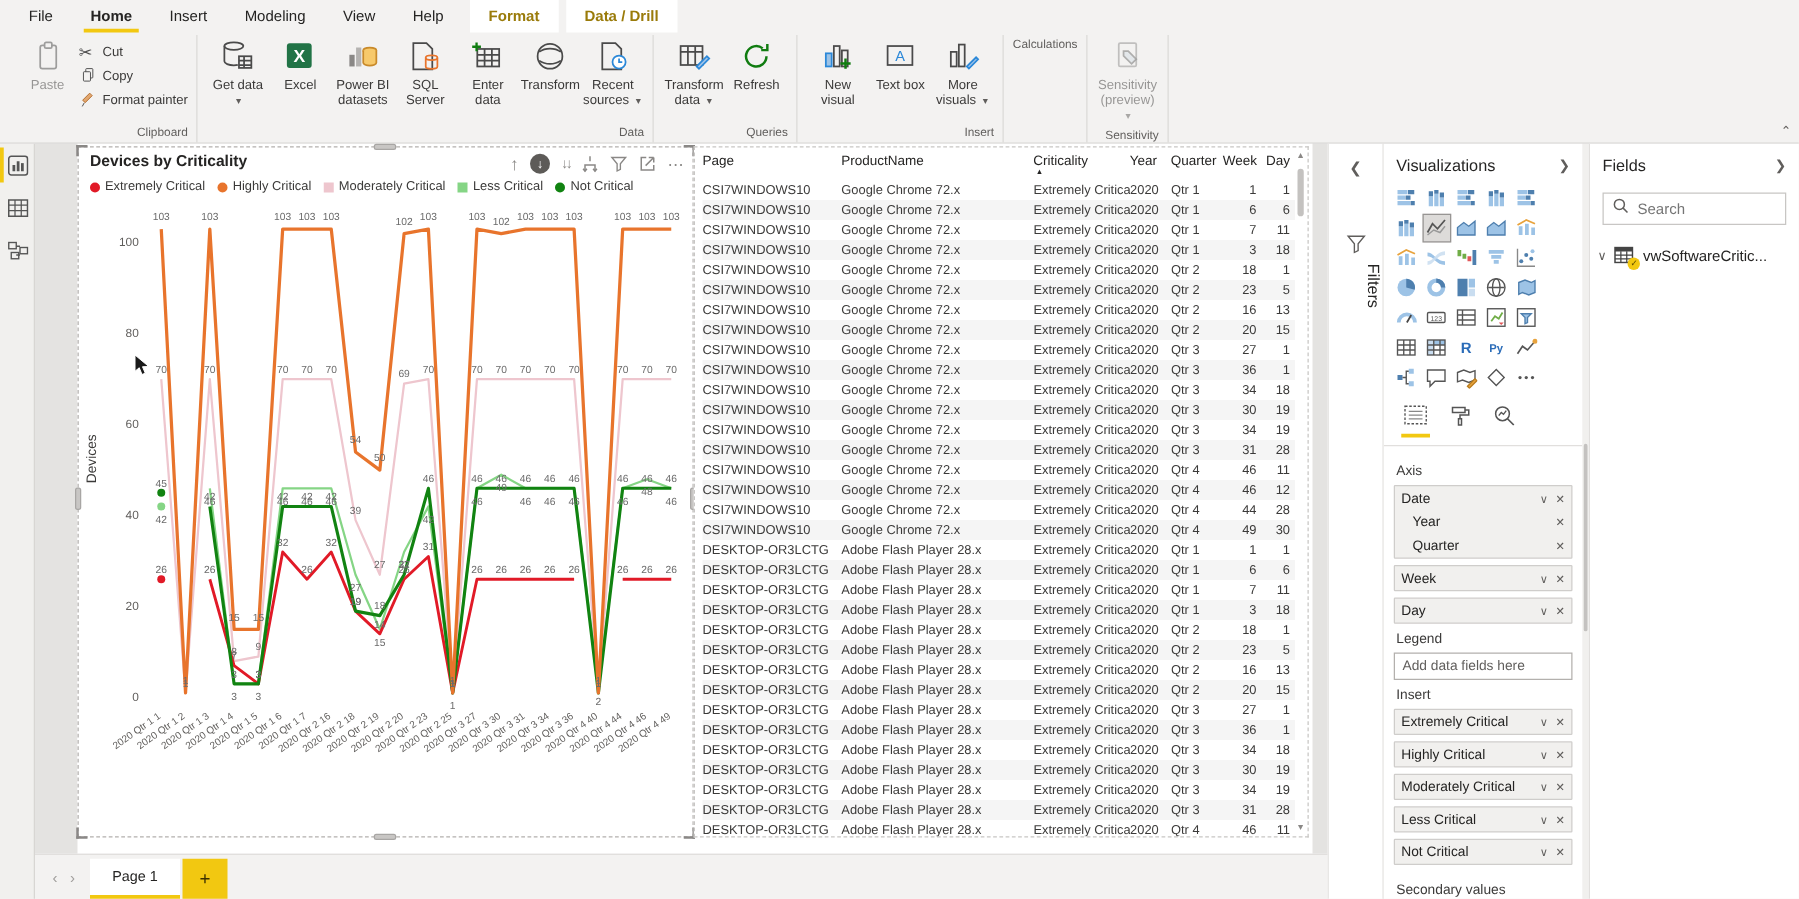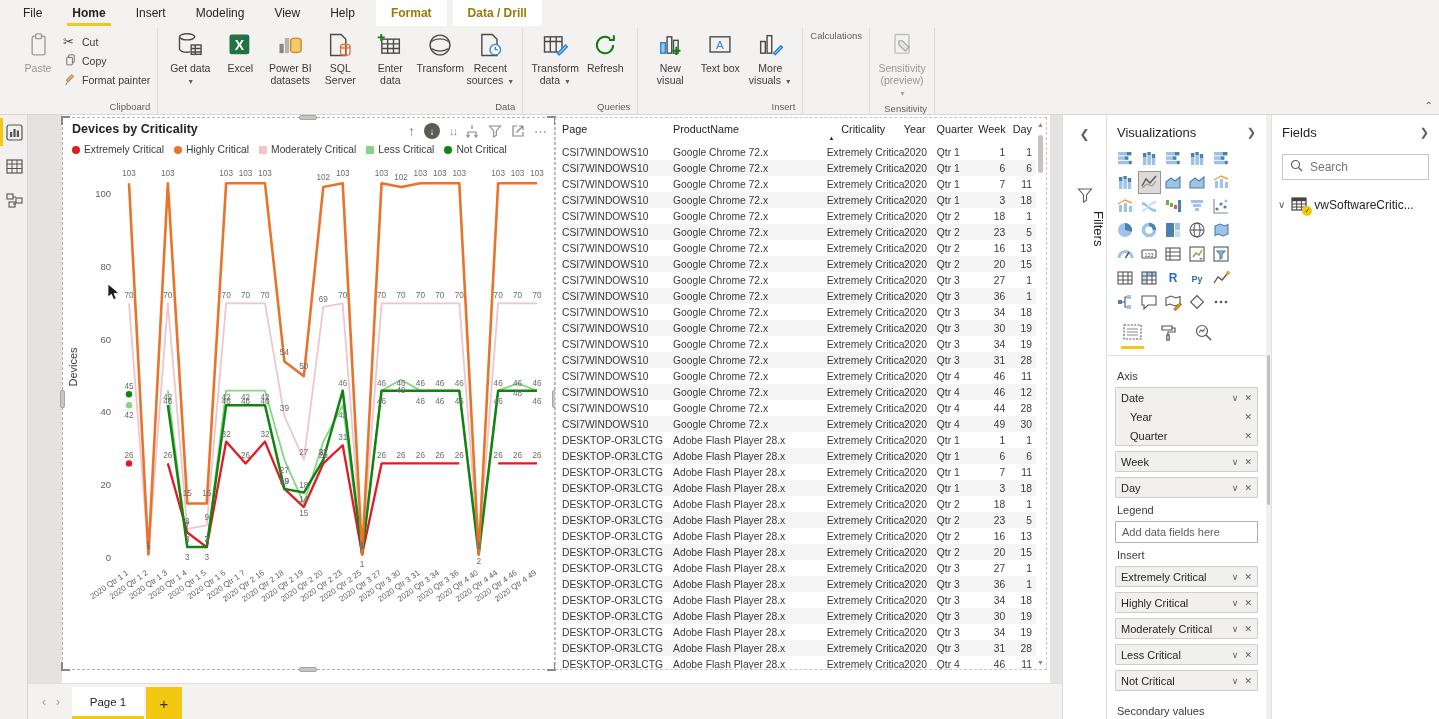--- a/index.html
+++ b/index.html
@@ -527,21 +527,21 @@
       <div class="handle" style="left:236px;bottom:-3px;width:18px;height:5px;"></div>
       <div class="handle" style="left:-3px;top:272px;width:5px;height:18px;"></div>
       <div class="handle" style="right:-3px;top:272px;width:5px;height:18px;"></div>
     </div>
 
     <div class="table-visual">
       <div class="tbl" id="data-table">
           <div class="thead-row">
             <div class="thcell" style="width: 112px; text-align: left;">Page</div>
             <div class="thcell" style="width: 155px; text-align: left;">ProductName</div>
-            <div class="thcell" style="width: 78px; text-align: center;">Criticality<span class="sort-mark">▲</span></div>
+            <div class="thcell" style="width: 78px; text-align: left;">Criticality<span class="sort-mark">▲</span></div>
             <div class="thcell" style="width: 33px; text-align: left;">Year</div>
             <div class="thcell" style="width: 42px; text-align: left;">Quarter</div>
             <div class="thcell" style="width: 31px; text-align: right;">Week</div>
             <div class="thcell" style="width: 27px; text-align: right;">Day</div>
           </div>
           <div class="trow">
             <div class="tcell" style="width: 112px; text-align: left;">CSI7WINDOWS10</div>
             <div class="tcell" style="width: 155px; text-align: left;">Google Chrome 72.x</div>
             <div class="tcell" style="width: 78px; text-align: left;">Extremely Critical</div>
             <div class="tcell" style="width: 33px; text-align: left;">2020</div>

